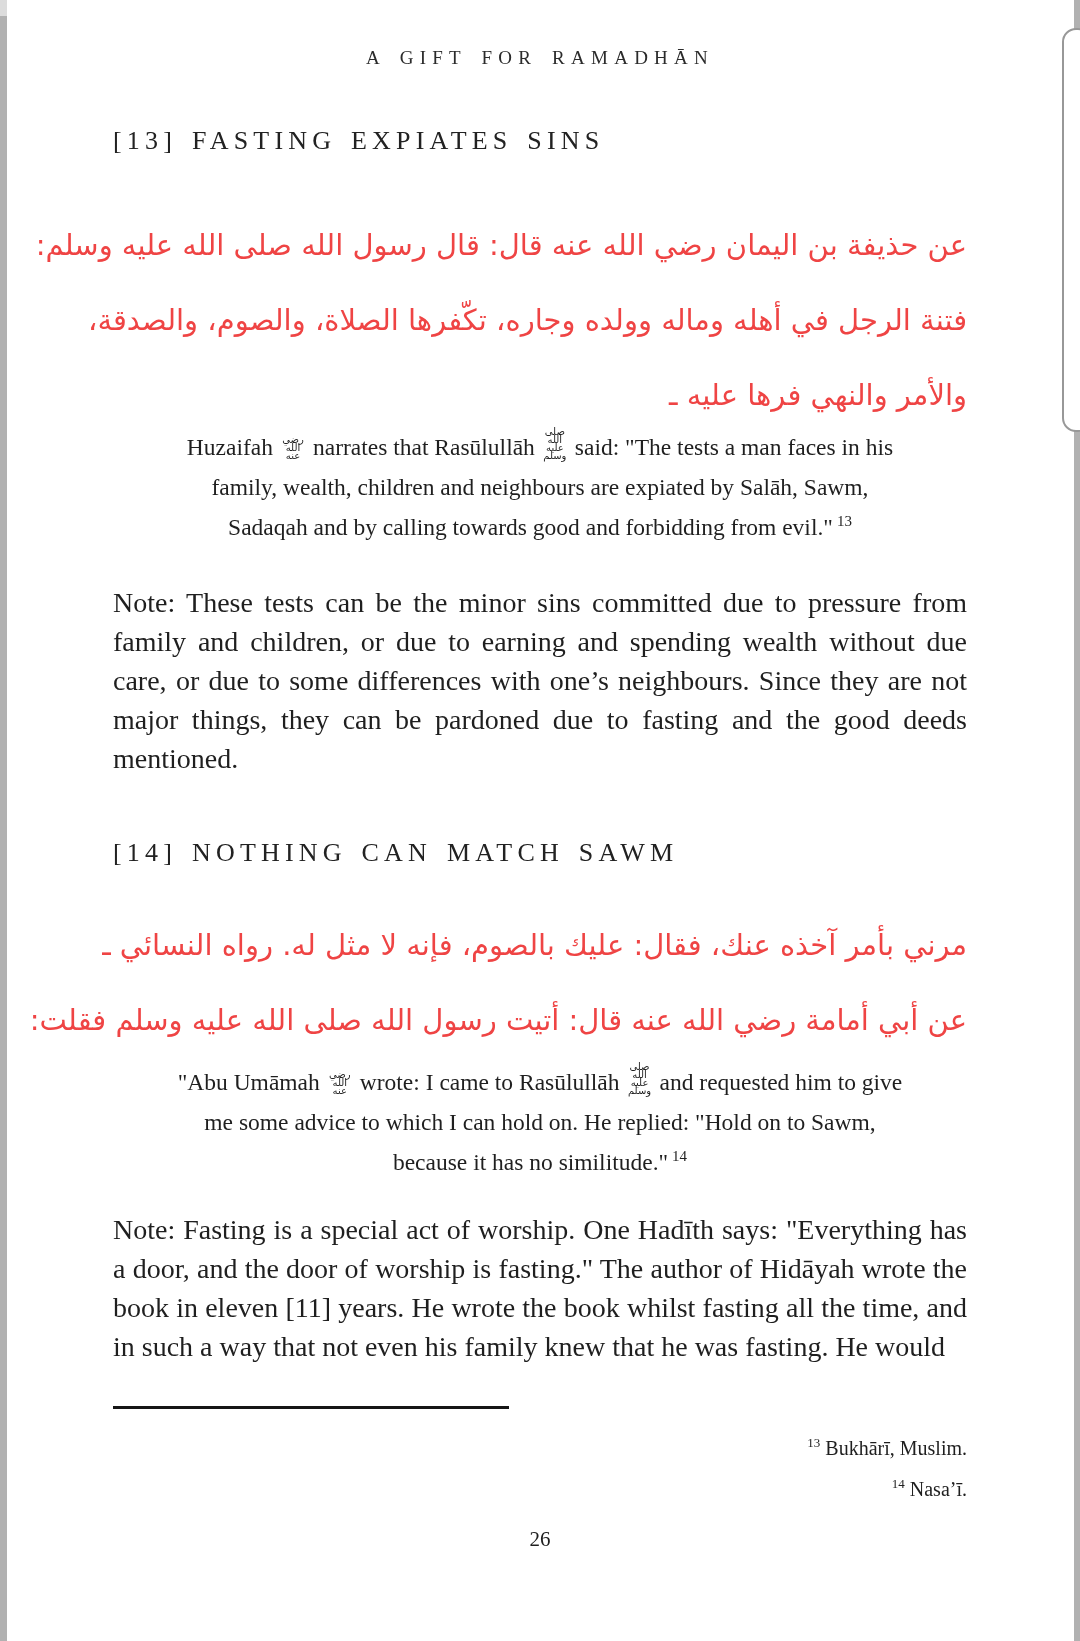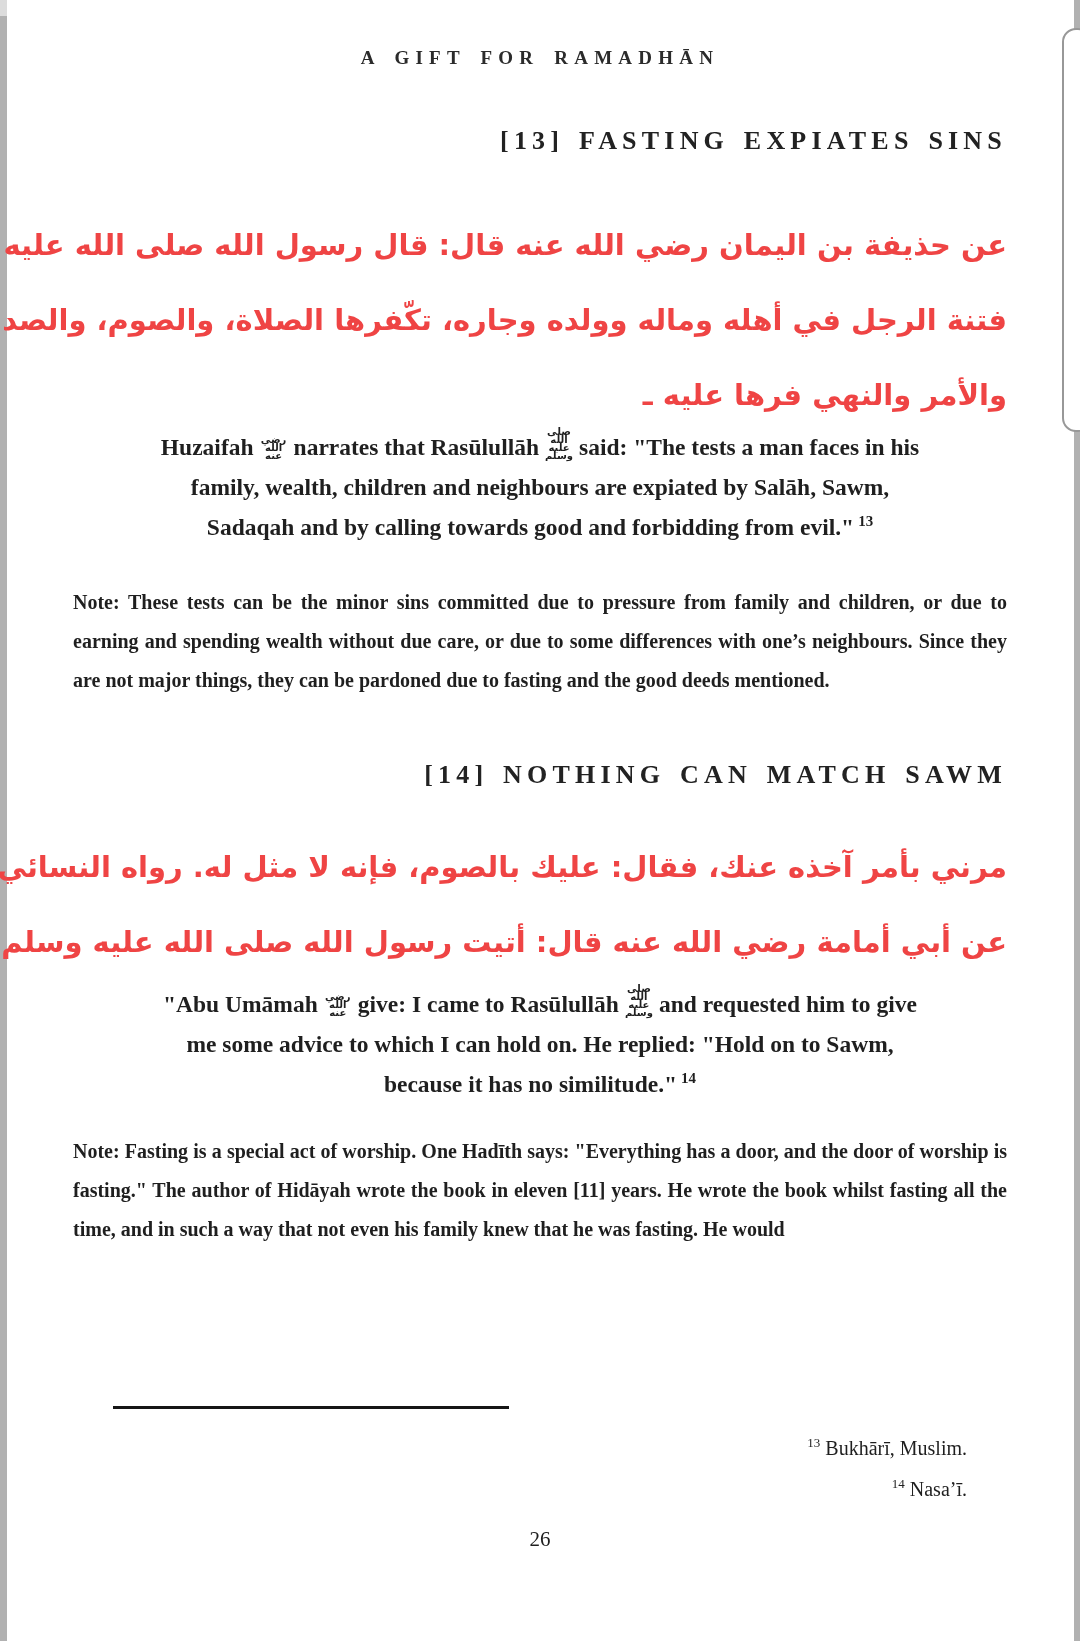--- a/index.html
+++ b/index.html
@@ -29,34 +29,33 @@
     position: absolute; top: 28px; right: -12px;
     width: 30px; height: 404px;
     background: #ffffff;
     border: 2px solid #989898;
     border-radius: 14px;
     box-sizing: border-box;
     z-index: 5;
   }
   .content {
     position: absolute; left: 0; top: 0;
-    width: 1080px; padding: 0 73px;
+    width: 1080px; padding: 0 113px;
     box-sizing: border-box;
-    font-weight: bold;
   }
   .running-header {
     margin-top: 46px;
     text-align: center;
     font-size: 19px; line-height: 24px;
     letter-spacing: 0.33em; word-spacing: 0.2em;
     color: #2b2b2b;
     white-space: nowrap;
   }
   .section-heading {
-    text-align: right;
+    text-align: left;
     font-size: 26px; line-height: 30px;
     letter-spacing: 0.2em; word-spacing: 0.12em;
     color: #222222;
     white-space: nowrap;
   }
   #heading-13 { margin-top: 56px; }
   #heading-14 { margin-top: 60px; }
   .arabic {
     direction: rtl;
     text-align: right;
@@ -84,21 +83,21 @@
     font-family: "DejaVu Sans", sans-serif;
     white-space: normal;
   }
   sup.fn-ref {
     font-size: 15px;
     line-height: 0;
     margin-left: 4px;
   }
   .note {
     text-align: justify;
-    font-size: 20px; line-height: 39px;
+    font-size: 28px; line-height: 39px;
   }
   #note-1 { margin-top: 36px; }
   #note-2 { margin-top: 28px; }
   .footnotes {
     position: absolute; left: 113px; top: 1406px; width: 854px; text-align: right;
   }
   .fn-rule {
     width: 396px; height: 3px;
     background: #161616;
     margin-bottom: 16px;
@@ -146,21 +145,21 @@
 
   <div class="section-heading" id="heading-14">[14] NOTHING CAN MATCH SAWM</div>
 
   <div class="arabic" id="arabic-2">
     <div class="arabic-line">مرني بأمر آخذه عنك، فقال: عليك بالصوم، فإنه لا مثل له. رواه النسائي ـ</div>
     <div class="arabic-line">عن أبي أمامة رضي الله عنه قال: أتيت رسول الله صلى الله عليه وسلم فقلت:</div>
   </div>
 
   <div class="translation" id="translation-2">
     <div class="t-line">
-      <span>"Abu Umāmah</span><span class="honorific">رضي الله عنه</span><span>give: I came to Rasūlullāh</span><span class="honorific">صلى الله عليه وسلم</span><span>and requested him to give</span>
+      <span>"Abu Umāmah</span><span class="honorific">رضي الله عنه</span><span>wrote: I came to Rasūlullāh</span><span class="honorific">صلى الله عليه وسلم</span><span>and requested him to give</span>
     </div>
     <div class="t-line">me some advice to which I can hold on. He replied: "Hold on to Sawm,</div>
     <div class="t-line">
       <span>because it has no similitude."</span><sup class="fn-ref">14</sup>
     </div>
   </div>
 
   <div class="note" id="note-2">Note: Fasting is a special act of worship. One Hadīth says: "Everything has a door, and the door of worship is fasting." The author of Hidāyah wrote the book in eleven [11] years. He wrote the book whilst fasting all the time, and in such a way that not even his family knew that he was fasting. He would</div>
 
 </div>

